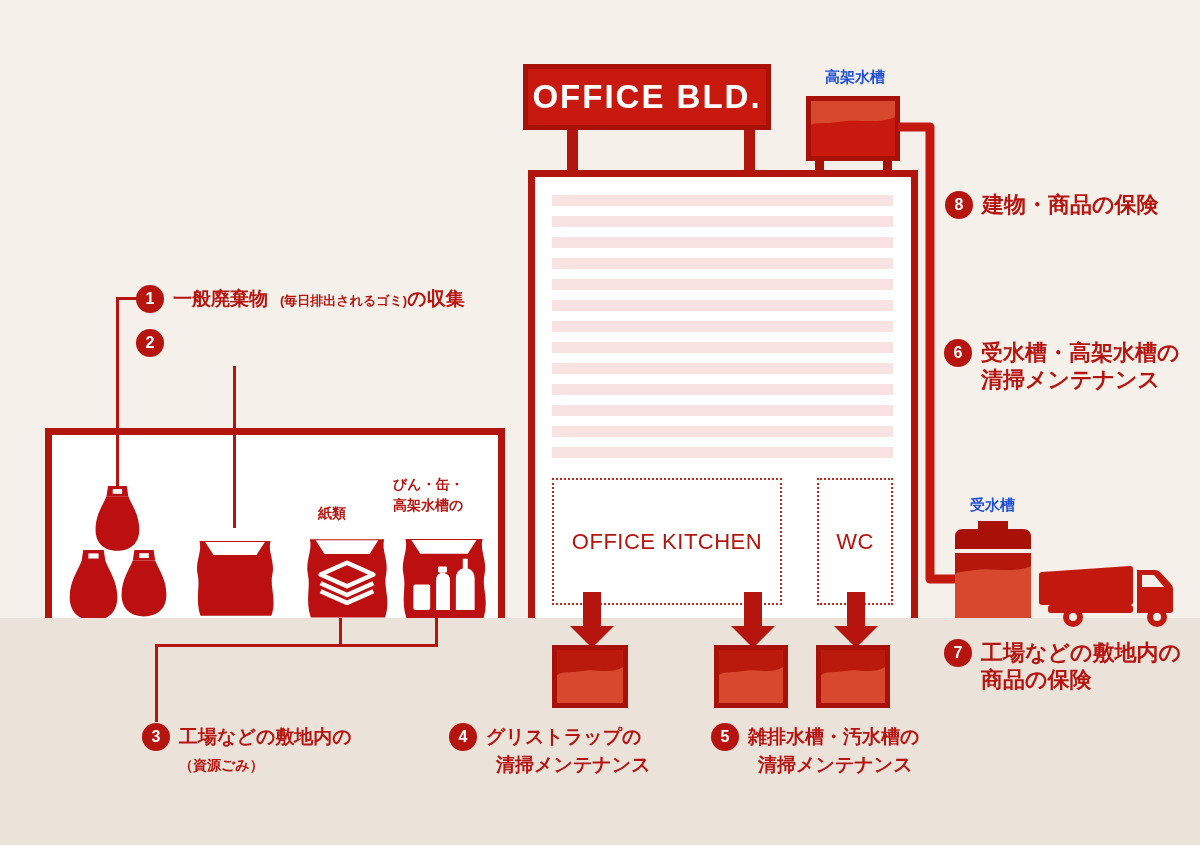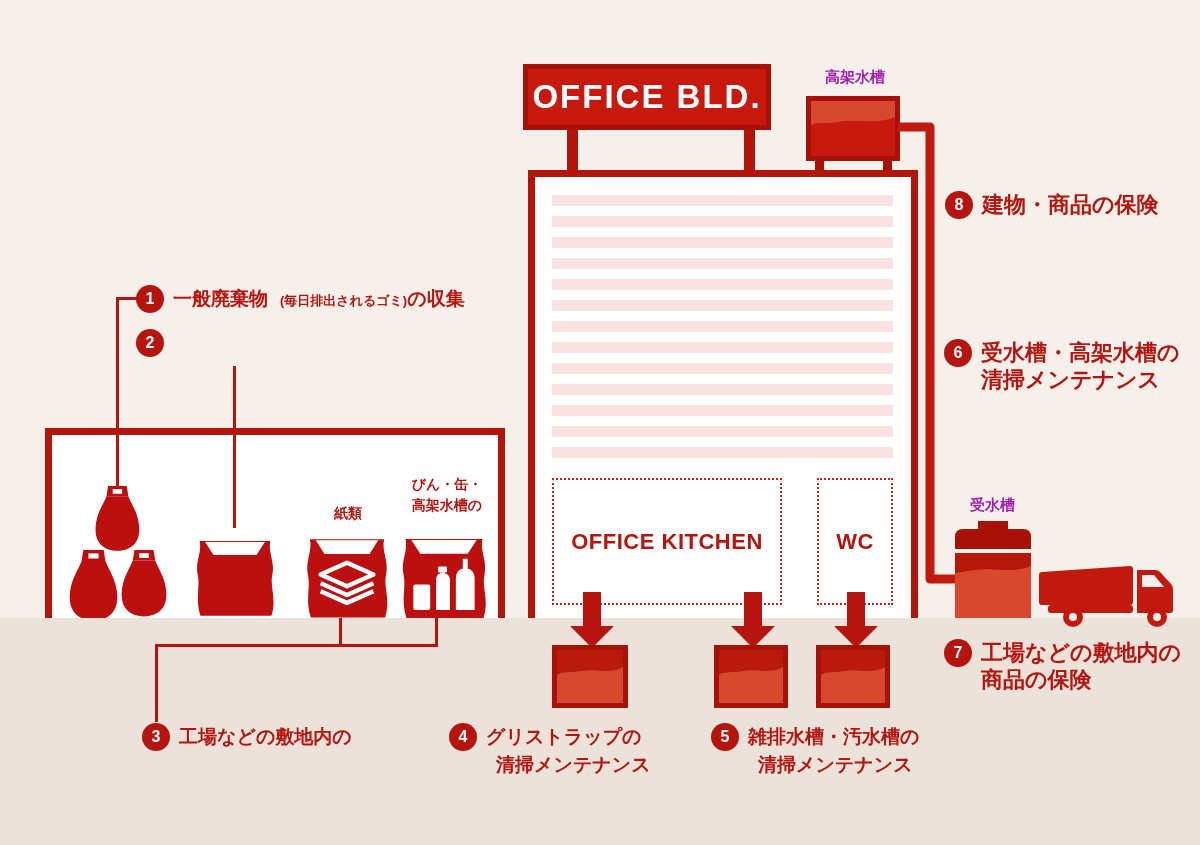--- a/index.html
+++ b/index.html
@@ -7,39 +7,39 @@
   #stage{position:relative;width:1200px;height:845px;background:#f5f0e9;overflow:hidden;}
   .abs{position:absolute;}
   
   .ground{left:0;top:618px;width:1200px;height:227px;background:#ebe3da;}
   
   .building{left:528px;top:170px;width:390px;height:448px;background:#ffffff;
             border:7px solid #b2150c;border-bottom:none;box-sizing:border-box;}
   .stripes{left:552px;top:195px;width:341px;height:264px;
            background:repeating-linear-gradient(to bottom,#f8e3e2 0 11px,#ffffff 11px 21px);}
   .dashedbox{border:2px dotted #c0251a;box-sizing:border-box;display:flex;align-items:center;justify-content:center;
-             color:#b6140f;font-weight:bold;font-size:22px;letter-spacing:0.5px;}
+             color:#b6140f;font-weight:normal;font-size:22px;letter-spacing:0.5px;}
   
   .sign{left:523px;top:64px;width:248px;height:66px;background:#c8190f;border:5px solid #a81108;box-sizing:border-box;
         display:flex;align-items:center;justify-content:center;color:#ffffff;font-weight:bold;font-size:33px;letter-spacing:2px;}
   .post{width:11px;height:41px;background:#b2150c;top:129px;}
   
   .line{background:#b6140f;}
   
   .item{display:flex;align-items:flex-start;gap:9px;}
   .num{flex:none;width:28px;height:28px;border-radius:50%;background:#b6140f;color:#ffffff;
        font-weight:bold;font-size:16px;display:flex;align-items:center;justify-content:center;}
   .itext{color:#b6140f;font-weight:bold;font-size:19px;line-height:28px;margin-top:0px;}
   .itext .sub{font-size:14px;font-weight:bold;}
   .itext .small{font-size:13px;margin-left:12px;}
   .sz18 .itext{font-size:22px;line-height:27px;}
   .indent{margin-left:10px;}
   
-  .rlabel{color:#a21caf;font-weight:bold;font-size:15px;text-align:center;}
-  .slabel{color:#b6140f;font-weight:bold;font-size:14px;text-align:center;line-height:21px;}
+  .rlabel{color:#1d4ed8;font-weight:bold;font-size:15px;text-align:center;}
+  .slabel{color:#b6140f;font-weight:bold;font-size:14px;line-height:21px;}
 </style>
 </head>
 <body>
 
 <div id="stage">
 
   <div class="abs ground"></div>
 
   <div class="abs" style="left:45px;top:428px;width:460px;height:190px;background:#ffffff;border:7px solid #b2150c;border-bottom:none;box-sizing:border-box;"></div>
 
@@ -180,20 +180,21 @@
   </div>
 
   <div class="abs item" style="left:136px;top:329px;">
     <span class="num">2</span>
   </div>
 
   <div class="abs item" style="left:142px;top:723px;">
     <span class="num">3</span>
     <span class="itext">
       <div>工場などの敷地内の</div>
+      <div class="sub">（資源ごみ）</div>
     </span>
   </div>
 
   <div class="abs item" style="left:449px;top:723px;">
     <span class="num">4</span>
     <span class="itext">
       <div>グリストラップの</div>
       <div class="indent">清掃メンテナンス</div>
     </span>
   </div>

